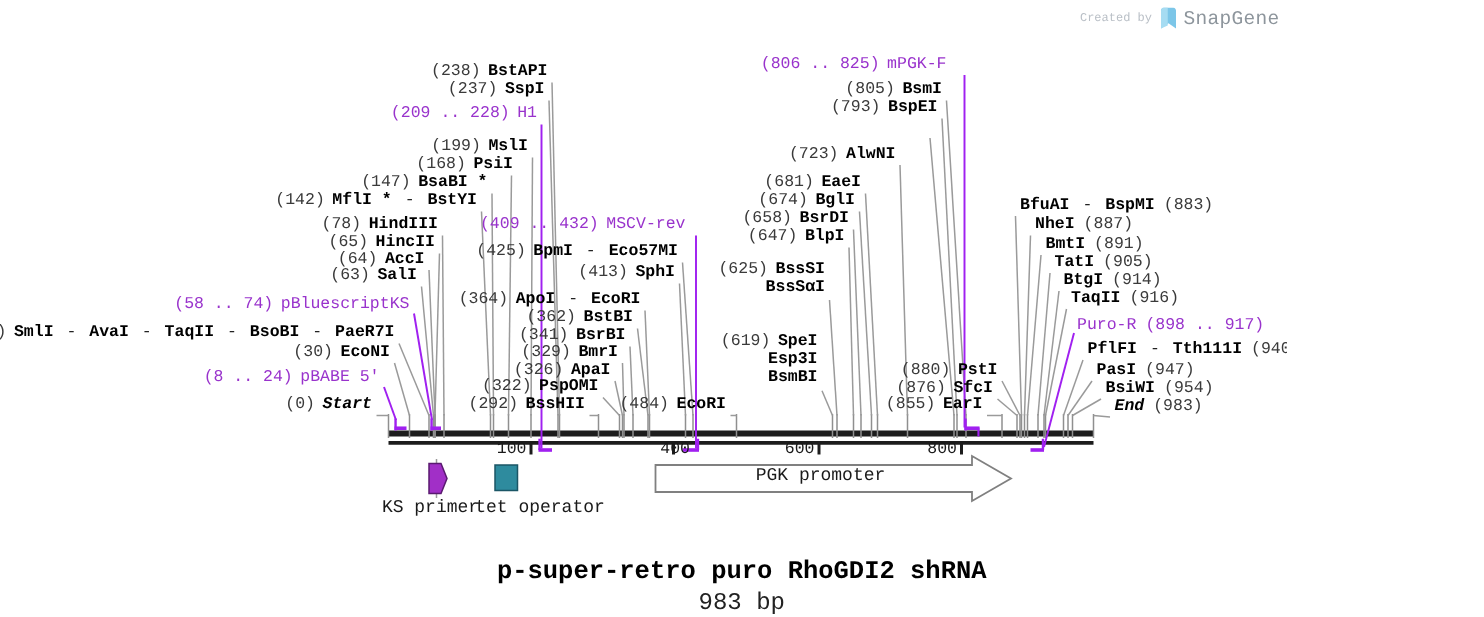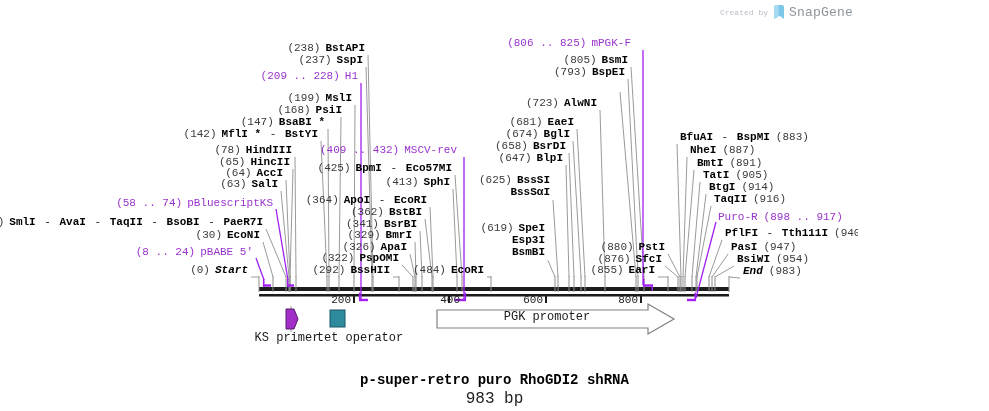--- a/index.html
+++ b/index.html
@@ -18,21 +18,21 @@
   .site-label.primer .nm,.site-label.primer .num,.site-label.primer .sep{color:#9933cc;}
   .site-label.marker .nm{font-style:italic;}
   .stack{display:flex;flex-direction:column;align-items:flex-end;}
   .stack .row{white-space:nowrap;}
   .ruler-num{position:absolute;font-size:11px;line-height:11px;color:#1a1a1a;transform:translateX(-100%);}
   .feat-label{position:absolute;font-size:12px;line-height:13px;color:#1a1a1a;transform:translateX(-50%);white-space:nowrap;}
   #watermark{position:absolute;top:5px;right:5px;display:flex;align-items:center;gap:5px;}
   #watermark .cb{font-size:8px;color:#b9bfc6;}
   #watermark .brand{font-size:13px;color:#8d959c;letter-spacing:.2px;}
   #title-block{position:absolute;left:0;top:372px;width:989px;text-align:center;}
-  #title-block .t1{font-size:14px;font-weight:bold;color:#000;}
+  #title-block .t1{font-size:17px;font-weight:bold;color:#000;}
   #title-block .t2{font-size:16px;color:#222;margin-top:2px;}
 </style>
 </head>
 <body>
 
 <div id="stage">
   <div id="watermark">
     <span class="cb">Created by</span>
     <svg width="11" height="15" viewBox="0 0 11 15">
       <path d="M1 2 C1 1 1.9 0 3 0 L9 0 C10.1 0 11 1 11 2 L11 14 L6 10.5 L1 14 Z" fill="#7cc6e8"></path>
@@ -158,21 +158,21 @@
       <line x1="652.3" y1="285" x2="652.3" y2="291" stroke="#a020f0" stroke-width="1.4"></line>
       <polyline points="716,222 696,298" fill="none" stroke="#a020f0" stroke-width="1.3"></polyline>
       <line x1="687" y1="300" x2="696" y2="300" stroke="#a020f0" stroke-width="2.4"></line>
       <line x1="695.3" y1="292.5" x2="695.3" y2="300" stroke="#a020f0" stroke-width="1.6"></line>
       <line x1="291" y1="306" x2="291" y2="332" stroke="#9a9a9a" stroke-width="1"></line>
       <polygon points="286,309 294,309 298,319 294,329 286,329" fill="#a12fc7" stroke="#5a1a70" stroke-width="1"></polygon>
       <rect x="330" y="310" width="15" height="17" fill="#2e8b9e" stroke="#1b5666" stroke-width="1"></rect>
       <polygon points="437,310 648,310 648,304 674,319 648,334 648,328 437,328" fill="#ffffff" stroke="#808080" stroke-width="1.2"></polygon>
     </svg>
   <div id="labels">
-      <div class="ruler-num" style="left: 351px; top: 295px;">200</div>
+      <div class="ruler-num" style="left: 351px; top: 295px;">100</div>
       <div class="ruler-num" style="left: 460px; top: 295px; text-align: center;">400</div>
       <div class="ruler-num" style="left: 543px; top: 295px;">600</div>
       <div class="ruler-num" style="left: 638px; top: 295px;">800</div>
       <div class="site-label" style="left: 365px; top: 42px;"><span class="num pre">(238)</span><span class="nm">BstAPI</span></div>
       <div class="site-label" style="left: 363px; top: 54px;"><span class="num pre">(237)</span><span class="nm">SspI</span></div>
       <div class="site-label primer" style="left: 358px; top: 70px;"><span class="num pre">(209 .. 228)</span><span class="nm">H1</span></div>
       <div class="site-label" style="left: 352px; top: 92px;"><span class="num pre">(199)</span><span class="nm">MslI</span></div>
       <div class="site-label" style="left: 342px; top: 104px;"><span class="num pre">(168)</span><span class="nm">PsiI</span></div>
       <div class="site-label" style="left: 325px; top: 116px;"><span class="num pre">(147)</span><span class="nm">BsaBI *</span></div>
       <div class="site-label" style="left: 318px; top: 128px;"><span class="num pre">(142)</span><span class="nm">MflI *</span><span class="sep"> - </span><span class="nm">BstYI</span></div>

